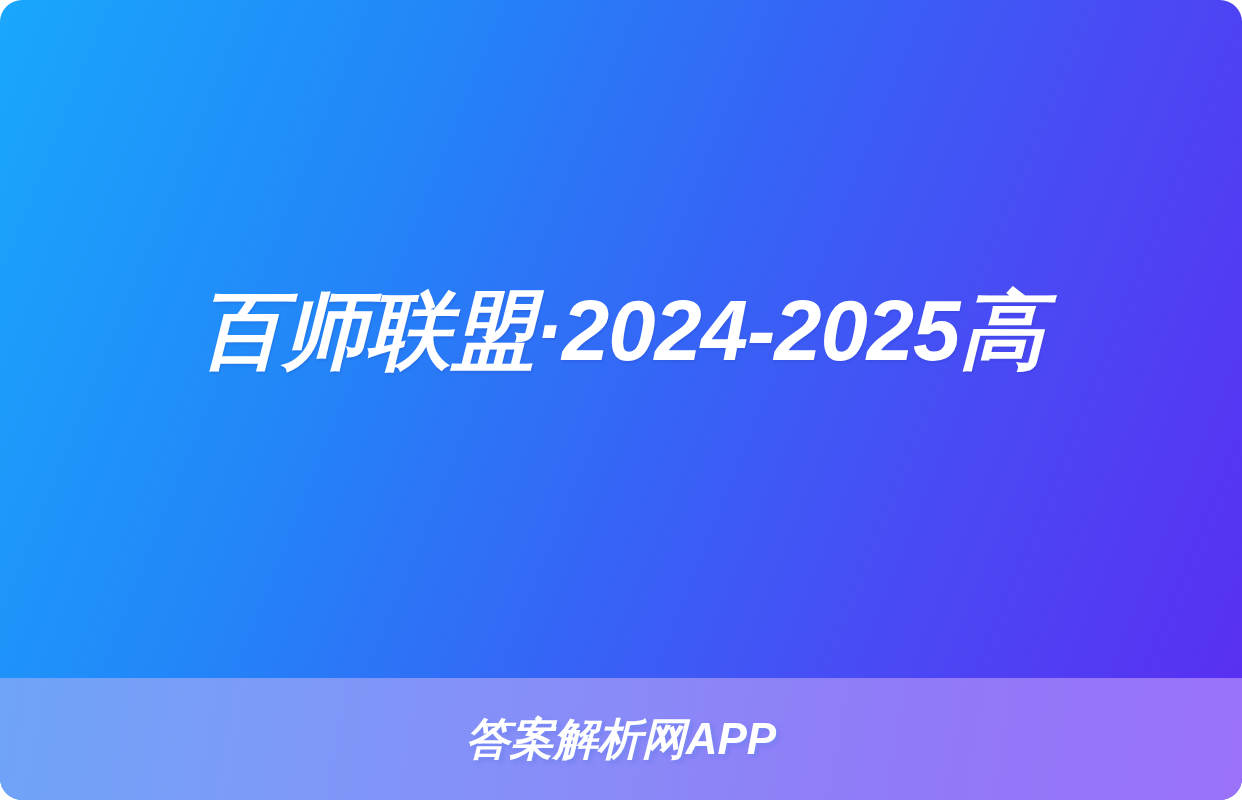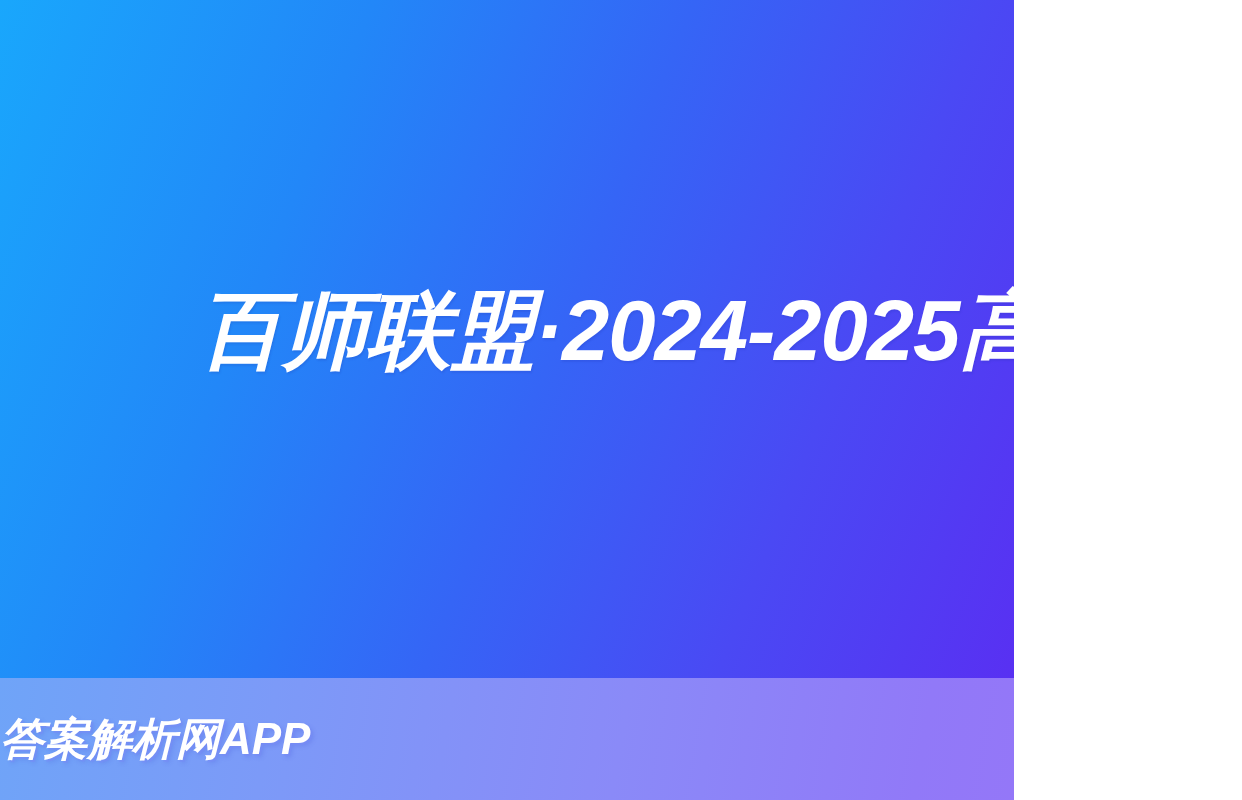--- a/index.html
+++ b/index.html
@@ -6,30 +6,31 @@
 
   html, body {
     width: 1242px;
     height: 800px;
     overflow: hidden;
     font-family: "Liberation Sans", "DejaVu Sans", sans-serif;
   }
 
   #poster {
     position: relative;
-    width: 1014px;
+    width: 1242px;
     height: 800px;
     background:
       linear-gradient(112deg,
         #19A7FC 0%,
         #2287F8 28%,
         #3565F6 52%,
         #4A49F4 74%,
         #5B2CF2 100%);
     overflow: hidden;
+    border-radius: 22px;
   }
 
   
   #title-block {
     position: absolute;
     left: 0;
     top: 0;
     width: 1242px;
     height: 678px;
     display: flex;
@@ -65,20 +66,21 @@
     height: 122px;
     background:
       linear-gradient(100deg,
         #6FA4F8 0%,
         #7C9AF8 22%,
         #8A8AF8 50%,
         #9179F8 74%,
         #9A72F8 100%);
     display: flex;
     align-items: center;
+    justify-content: center;
   }
 
   #footer-band::after {
     content: "";
     position: absolute;
     right: 0;
     top: 0;
     width: 5px;
     height: 100%;
     background: linear-gradient(180deg, #5C2DF2, #5C2DF2);

